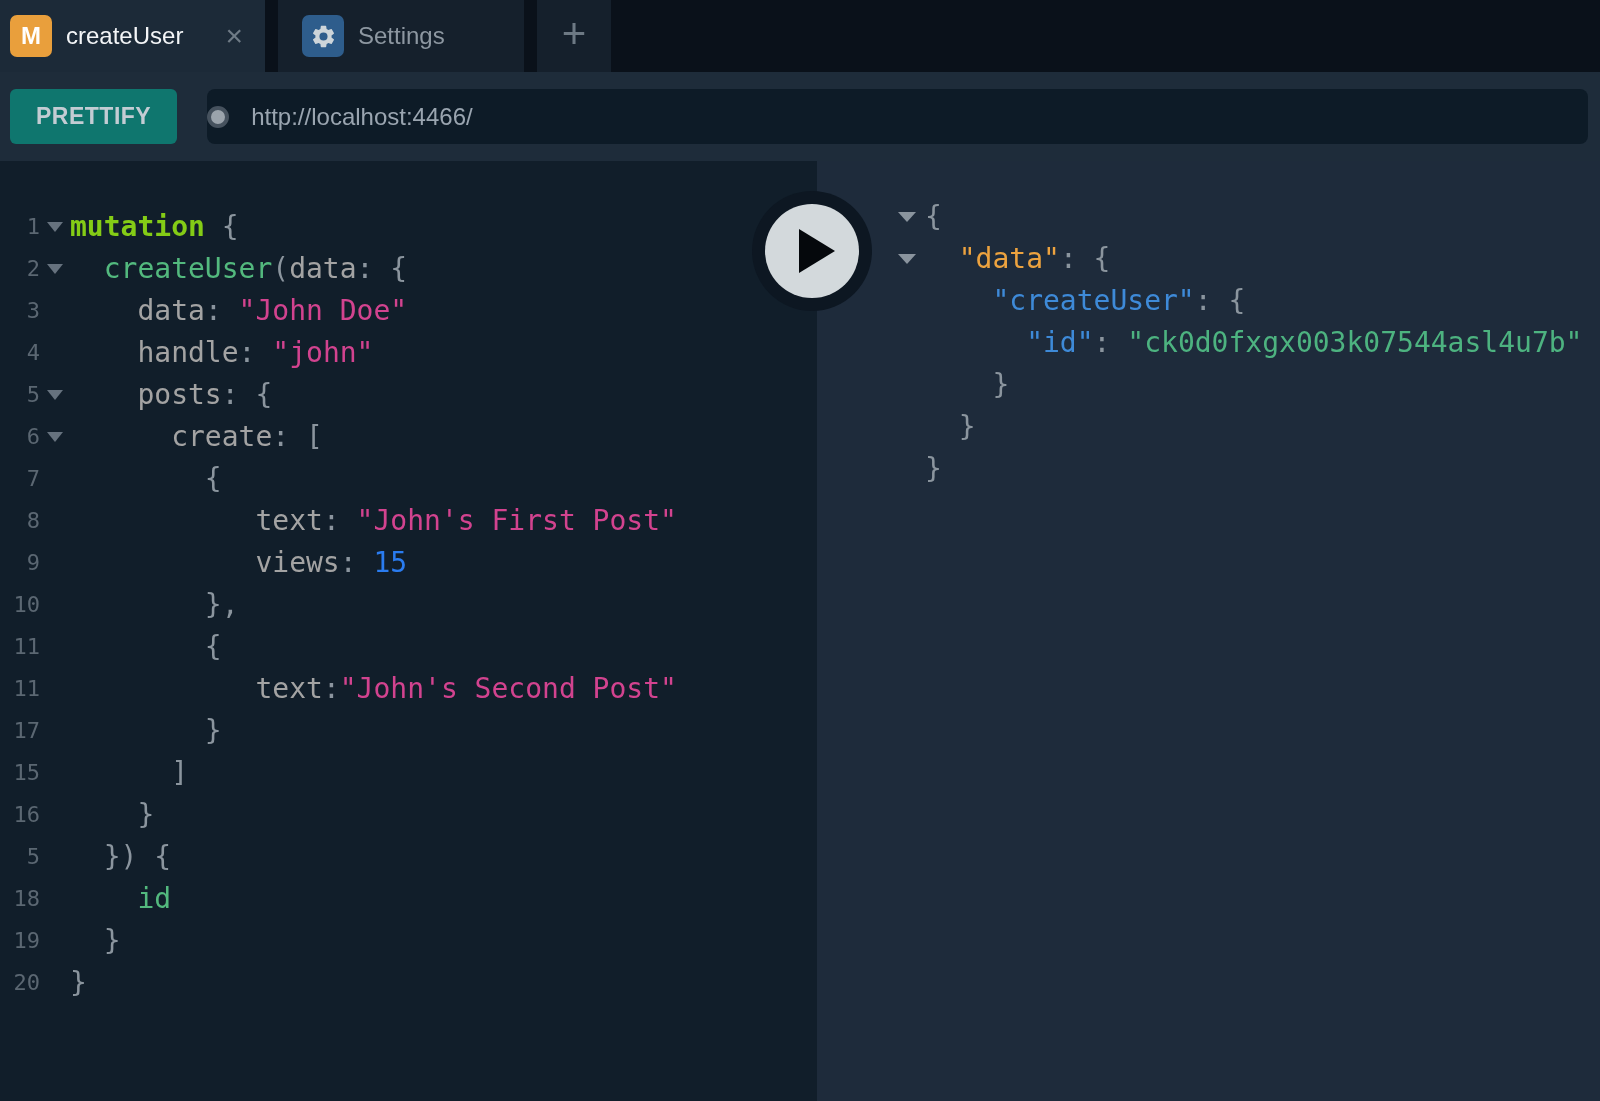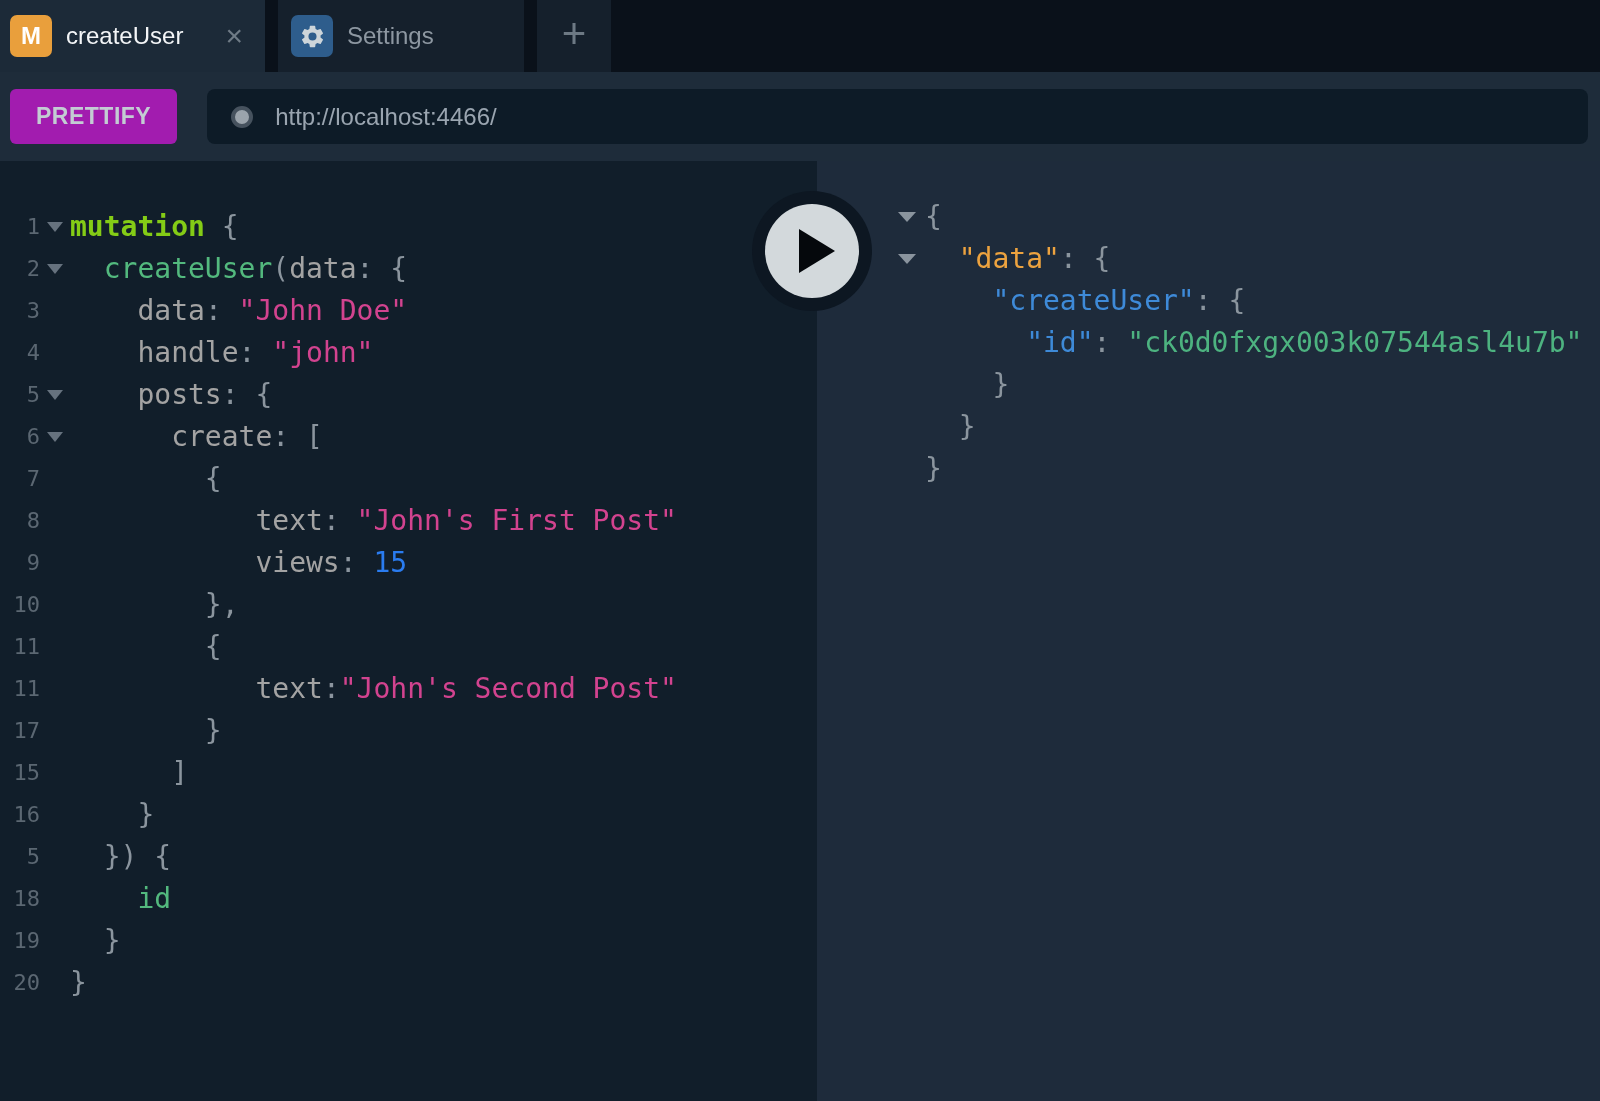--- a/index.html
+++ b/index.html
@@ -4,41 +4,41 @@
 <style>
   * { margin:0; padding:0; box-sizing:border-box; }
   html,body { width:1600px; height:1101px; overflow:hidden; background:#0a111a;
               font-family:"Liberation Sans", sans-serif; }
   .app { width:1600px; height:1101px; display:flex; flex-direction:column; }
 
   
   .tabbar { height:72px; background:#0a111a; display:flex; align-items:stretch; flex:0 0 auto; }
   .tab { display:flex; align-items:center; padding:0 20px 0 10px; cursor:pointer; }
   .tab.active { background:#1c2a38; width:265px; }
-  .tab.inactive { background:#15202c; width:246px; margin-left:13px; padding-left:13px; }
+  .tab.inactive { background:#15202c; width:246px; margin-left:13px; padding-left:24px; }
   .badge { width:42px; height:42px; border-radius:7px; display:flex; align-items:center;
            justify-content:center; font-weight:bold; font-size:24px; flex:0 0 auto; }
   .badge-m { background:#e99f3c; color:#ffffff; }
   .badge-gear { background:#2e5d8c; color:#cdd5da; }
   .badge-gear svg { width:27px; height:27px; fill:#cdd5da; }
   .tab-label { margin-left:14px; font-size:24px; color:#8d97a1; white-space:nowrap; }
   .tab.active .tab-label { color:#f3f5f7; font-weight:500; }
   .close { margin-left:auto; color:#6f7b86; font-size:30px; line-height:1; padding-right:2px; }
   .tab.newtab { background:#15202c; width:74px; margin-left:13px; padding:0;
                 justify-content:center; }
   .plus { color:#6d7984; font-size:42px; font-weight:300; line-height:1; margin-top:-4px; }
 
   
   .toolbar { height:89px; background:#1e2c3a; display:flex; align-items:center;
              padding:0 12px 0 10px; flex:0 0 auto; }
-  .tbtn { background:#a21caf; border:none; border-radius:6px; height:55px; padding:0 26px;
+  .tbtn { background:#0f766e; border:none; border-radius:6px; height:55px; padding:0 26px;
           color:#c3ccd3; font-family:"Liberation Sans", sans-serif; font-size:23px;
           font-weight:bold; letter-spacing:0.5px; margin-right:12px; cursor:pointer; }
   .urlbar { flex:1; height:55px; background:#0d1b27; border-radius:8px; display:flex;
-            align-items:center; padding-left:24px; margin-left:18px; }
+            align-items:center; margin-left:18px; }
   .dot { width:22px; height:22px; border-radius:50%; background:#9ba4ac;
          border:4px solid #46525e; flex:0 0 auto; }
   .urltext { margin-left:22px; color:#9aa5b0; font-size:24px; }
 
   
   .panes { flex:1; display:flex; position:relative; }
   .editor { width:817px; background:#111e2a; padding-top:45px;
             font-family:"DejaVu Sans Mono","Liberation Mono",monospace; }
   .response { flex:1; background:#1e2b3b; padding-top:35px;
               font-family:"DejaVu Sans Mono","Liberation Mono",monospace; }

